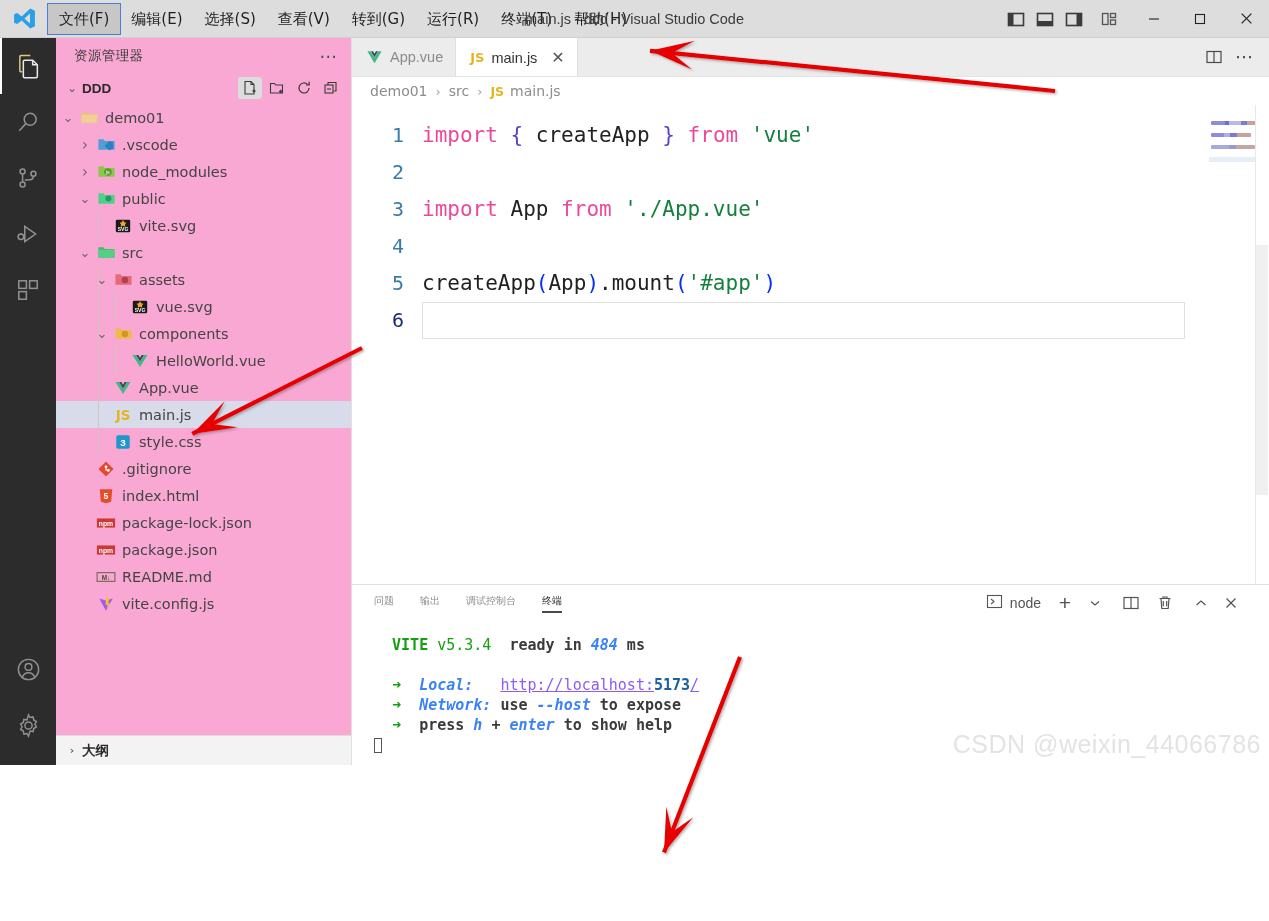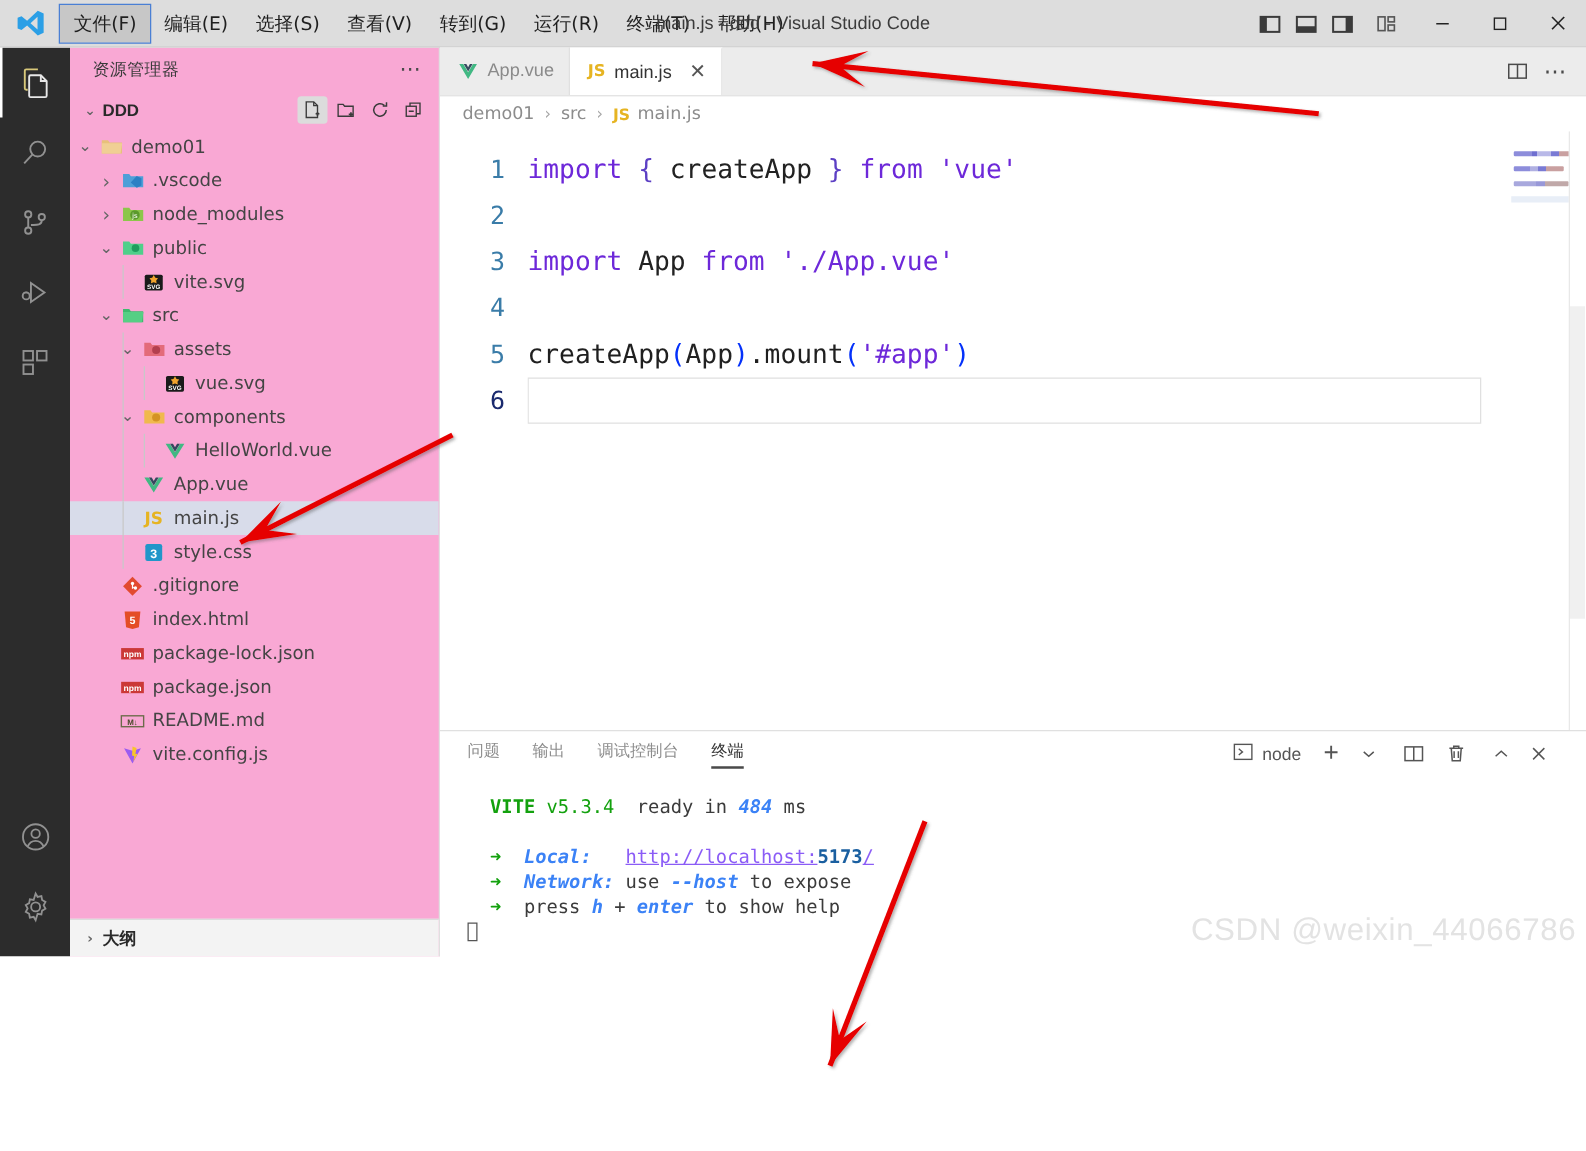--- a/index.html
+++ b/index.html
@@ -156,24 +156,24 @@
   .code {
     flex: 1; padding-top: 12px; position: relative;
     font-family: "DejaVu Sans Mono", "Liberation Mono", monospace;
     font-size: 21px; min-width: 0; overflow: hidden;
   }
   .cline { height: 37px; line-height: 37px; white-space: pre; padding-left: 0; }
   .cline.current {
     border: 1px solid #e0e0e0; height: 37px; box-sizing: border-box;
     margin-right: 18px;
   }
-  .k-key { color: #6d28d9; margin-top: 40px; }
+  .k-key { color: #ec4899; margin-top: 40px; }
   .k-brace { color: #5c3fc4; }
   .k-id { color: #222222; }
-  .k-str { color: #6d28d9; }
+  .k-str { color: #15803d; }
   .k-fn { color: #1f1f1f; }
   .k-paren { color: #0431fa; }
   .k-plain { color: #1f1f1f; }
 
   .minimap {
     width: 66px; min-width: 66px; position: relative; background: #ffffff;
     padding-top: 14px;
   }
   .mm-line { height: 4px; margin: 2px 0 2px 8px; border-radius: 1px; }
   .mm-cursor { position:absolute; left:6px; right:8px; height: 5px; background: #e8eef7; }
@@ -186,21 +186,21 @@
     background: rgba(0,0,0,0.06);
   }
 
   
   .panel {
     height: 181px; min-height: 181px; background: #ffffff;
     border-top: 1px solid #e0e0e0; display: flex; flex-direction: column;
   }
   .panel-head { height: 36px; display: flex; align-items: center; padding-left: 22px; }
   .ptab {
-    font-size: 13px; color: #8d8d8d; margin-right: 26px;
+    font-size: 10px; color: #8d8d8d; margin-right: 26px;
     cursor: pointer; padding-bottom: 5px; position: relative;
     font-family: "DejaVu Sans", "Liberation Sans", sans-serif;
   }
   .ptab.active { color: #333; }
   .ptab.active::after {
     content: ""; position: absolute; left: 0; right: 0; bottom: 0;
     height: 1.5px; background: #4a4a4a;
   }
   .panel-actions { margin-left: auto; display: flex; align-items: center; gap: 2px; padding-right: 24px; }
   .pa {
@@ -210,21 +210,21 @@
   .term-sel { display: flex; align-items: center; gap: 7px; padding: 0 8px 0 4px; font-size: 14px; color: #555; }
   .term-body {
     flex: 1; padding: 14px 0 0 0; overflow: hidden;
     font-family: "DejaVu Sans Mono", "Liberation Mono", monospace;
     font-size: 15px; color: #333;
   }
   .tl { height: 20px; line-height: 20px; white-space: pre; padding-left: 22px; }
   .t-green { color: #13a10e; }
   .t-greenb { color: #13a10e; font-weight: bold; }
   .t-bold { font-weight: bold; color: #3b82f6; font-style: italic; }
-  .t-dim { color: #3b3b3b; }
+  .t-dim { color: #3b3b3b; font-weight: bold; }
   .t-blue { color: #8b5cf6; text-decoration: underline; }
   .t-blueb { color: #1a5fa0; font-weight: bold; }
   .cursor-blk { display:inline-block; width: 8px; height: 15px; border: 1px solid #555; vertical-align: middle;}
 
   
   .anno { position: absolute; inset: 0; pointer-events: none; z-index: 50; }
   .watermark {
     position: absolute; right: 8px; bottom: 6px;
     font-size: 25px; color: #e3e3e3; letter-spacing: .5px; z-index: 60;
     font-family: "Liberation Sans", sans-serif; pointer-events: none;

